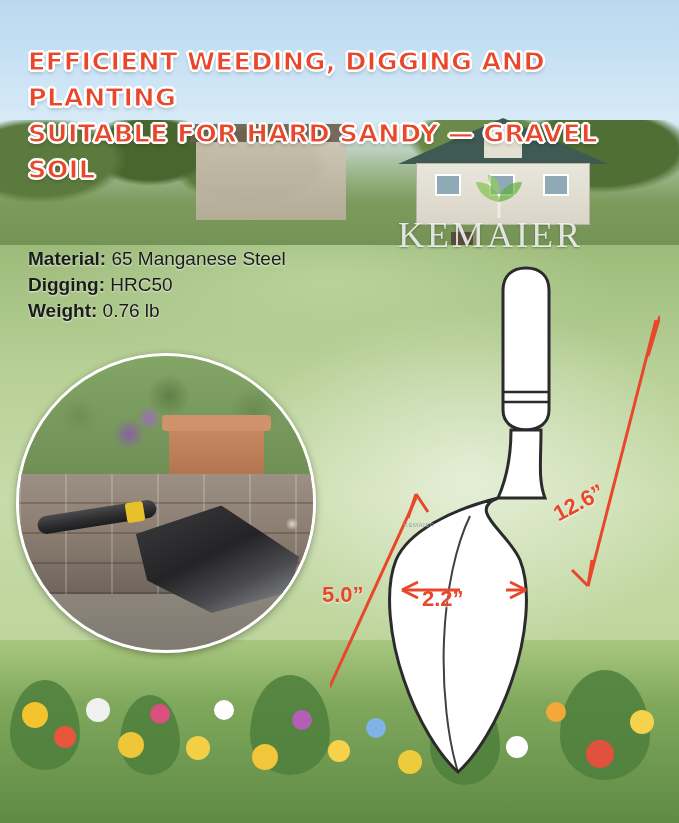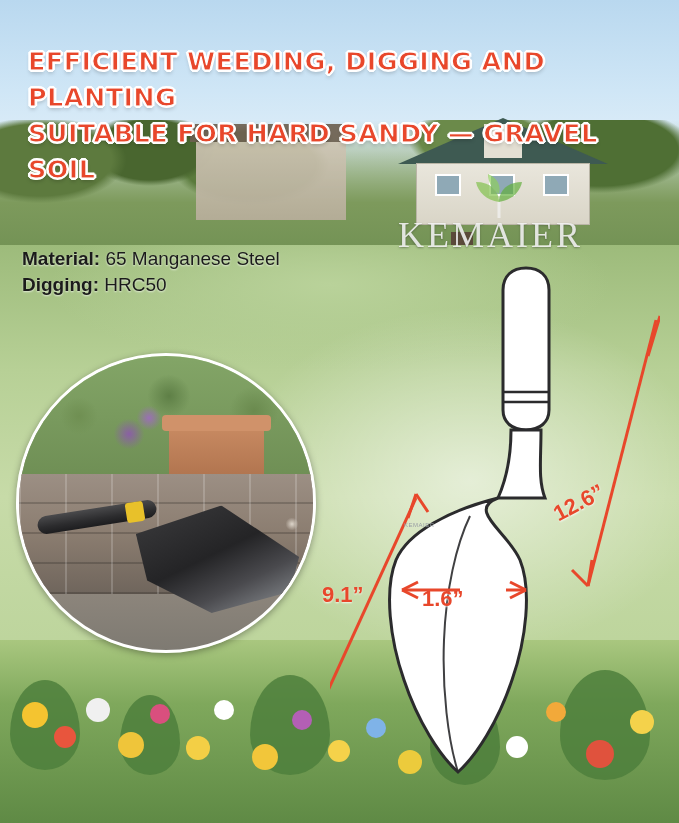--- a/index.html
+++ b/index.html
@@ -125,21 +125,21 @@
     color: rgba(245,245,245,.88);
     text-shadow: 0 1px 2px rgba(60,70,50,.5);
   }
   .brand-mark {
     position: absolute; left: 468px; top: 172px; width: 62px; height: 48px;
     opacity: .85;
   }
 
   
   .specs {
-    position: absolute; left: 22px; top: 246px;
+    position: absolute; left: 28px; top: 246px;
     color: #1b1b1b;
     font-size: 19px;
     line-height: 26px;
     text-shadow: 0 1px 2px rgba(255,255,255,.7);
   }
   .specs b { font-weight: bold; }
 
   
   .inset {
     position: absolute; left: 16px; top: 353px; width: 300px; height: 300px;
@@ -280,20 +280,21 @@
     <path d="M31 46 L31 26" stroke="#f2f2f2" stroke-width="3" fill="none" opacity="0.85"></path>
     <path d="M31 30 C18 28 10 20 8 10 C22 10 30 18 31 28 Z" fill="#7fc04a" opacity="0.8"></path>
     <path d="M31 30 C44 28 52 20 54 10 C40 10 32 18 31 28 Z" fill="#5fae3a" opacity="0.8"></path>
     <path d="M31 22 C24 18 20 10 20 2 C30 6 33 14 31 22 Z" fill="#8fd05b" opacity="0.8"></path>
   </svg>
   <div class="brand">KEMAIER</div>
 
   <div class="specs">
     <div><b>Material:</b> <span>65 Manganese Steel</span></div>
     <div><b>Digging:</b> <span>HRC50</span></div>
+    <div><b>Weight:</b> <span>0.76 lb</span></div>
   </div>
 
   <div class="inset">
     <div class="plants"></div>
     <div class="pot"></div>
     <div class="brick"></div>
     <div class="gravel"></div>
     <div class="tool-handle"></div>
     <div class="tool-band"></div>
     <div class="tool-blade"></div>
@@ -321,16 +322,16 @@
 
     <line x1="72" y1="330" x2="130" y2="330" stroke="#e8472b" stroke-width="3"></line>
     <path d="M72 330 L88 322 M72 330 L88 338" fill="none" stroke="#e8472b" stroke-width="3"></path>
     <path d="M196 330 L180 322 M196 330 L180 338" fill="none" stroke="#e8472b" stroke-width="3"></path>
     <line x1="196" y1="330" x2="176" y2="330" stroke="#e8472b" stroke-width="3"></line>
   </svg>
 
   <div class="kemaier-etch">KEMAIER</div>
 
   <div class="dim dim-126">12.6”</div>
-  <div class="dim dim-63">9.1”</div>
-  <div class="dim dim-25">1.6”</div>
+  <div class="dim dim-63">5.0”</div>
+  <div class="dim dim-25">2.2”</div>
 
 </div>
 
 </body></html>

